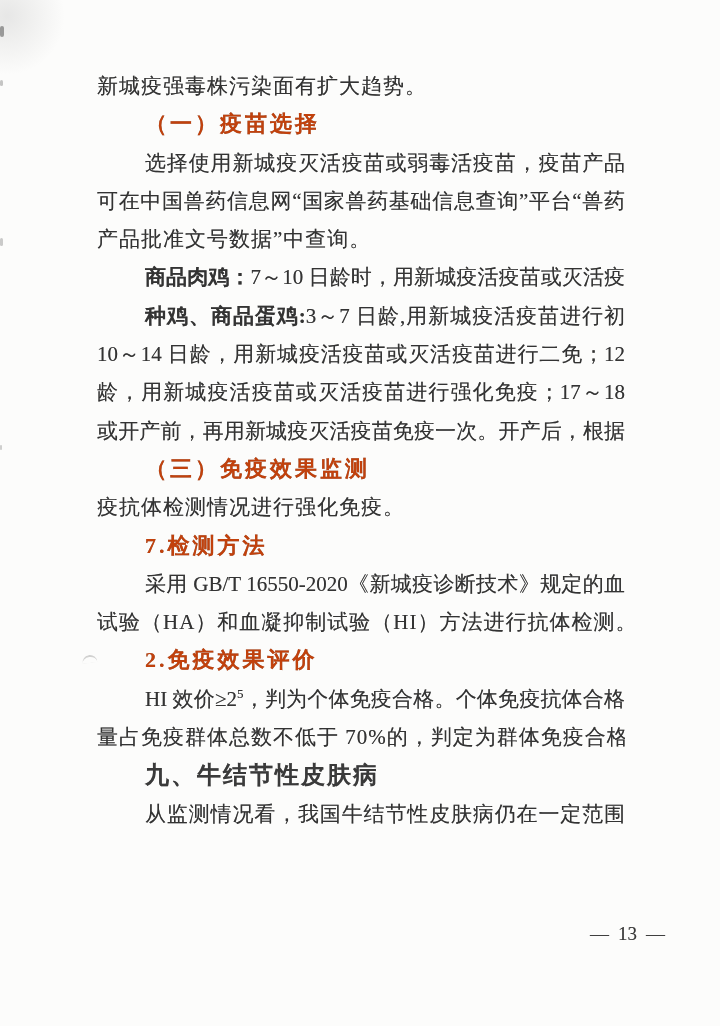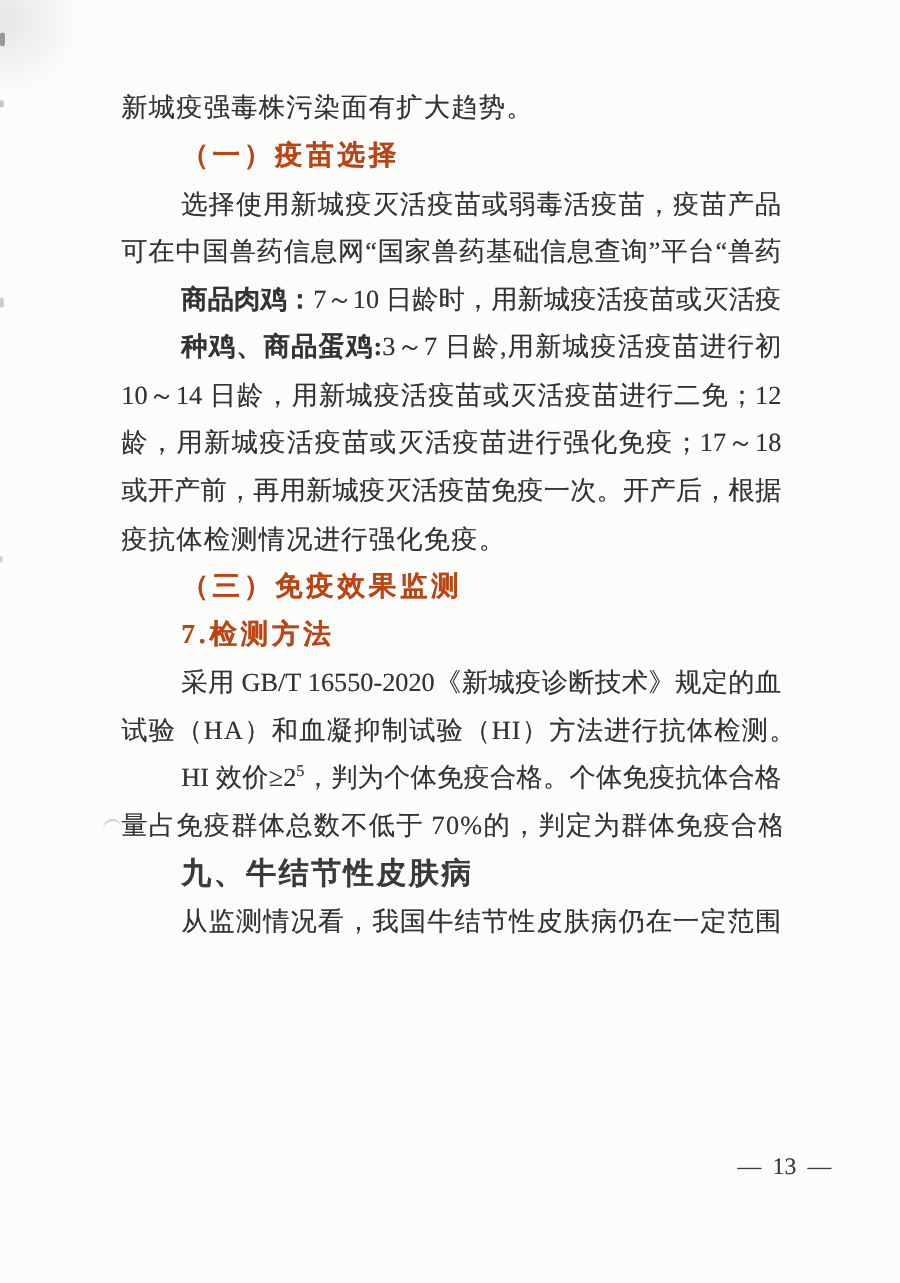--- a/index.html
+++ b/index.html
@@ -64,30 +64,32 @@
   <div class="scan-speck sp2"></div>
   <div class="scan-speck sp3"></div>
   <div class="scan-speck sp4"></div>
   <div class="scan-smudge"></div>
 
   <div id="text-block" class="text-block">
       <div class="line body"><span class="">新城疫强毒株污染面有扩大趋势。</span></div>
       <div class="line kai indent"><span class="b ">（一）疫苗选择</span></div>
       <div class="line body indent justify"><span class="">选择使用新城疫灭活疫苗或弱毒活疫苗，疫苗产品信息</span></div>
       <div class="line body justify"><span class="">可在中国兽药信息网“国家兽药基础信息查询”平台“兽药</span></div>
+      <div class="line body"><span class="">产品批准文号数据”中查询。</span></div>
       <div class="line body indent justify"><span class="b ">商品肉鸡：</span><span class="">7～10 日龄时，用新城疫活疫苗或灭活疫苗</span></div>
       <div class="line body indent justify"><span class="b ">种鸡、商品蛋鸡:</span><span class="">3～7 日龄,用新城疫活疫苗进行初免；</span></div>
       <div class="line body justify"><span class="">10～14 日龄，用新城疫活疫苗或灭活疫苗进行二免；12 周</span></div>
       <div class="line body justify"><span class="">龄，用新城疫活疫苗或灭活疫苗进行强化免疫；17～18 周龄</span></div>
       <div class="line body justify"><span class="">或开产前，再用新城疫灭活疫苗免疫一次。开产后，根据免</span></div>
+      <div class="line kai indent"><span class="b ">（三）免疫效果监测</span></div>
       <div class="line body"><span class="">疫抗体检测情况进行强化免疫。</span></div>
-      <div class="line kai indent"><span class="b ">（三）免疫效果监测</span></div>
       <div class="line kai indent"><span class="b ">7.检测方法</span></div>
       <div class="line body indent justify"><span class="">采用 GB/T 16550-2020《新城疫诊断技术》规定的血凝</span></div>
       <div class="line body"><span class="">试验（HA）和血凝抑制试验（HI）方法进行抗体检测。</span></div>
+      <div class="line kai indent"><span class="b ">2.免疫效果评价</span></div>
       <div class="line body indent justify"><span class="">HI 效价≥2</span><span class="sup">5</span><span class="">，判为个体免疫合格。个体免疫抗体合格数</span></div>
       <div class="line body"><span class="">量占免疫群体总数不低于 70%的，判定为群体免疫合格。</span></div>
       <div class="line hei indent"><span class="b ">九、牛结节性皮肤病</span></div>
       <div class="line body indent justify"><span class="">从监测情况看，我国牛结节性皮肤病仍在一定范围内存</span></div>
     </div>
 
   <div class="footer">
     <span>—</span>
     <span>13</span>
     <span>—</span>

